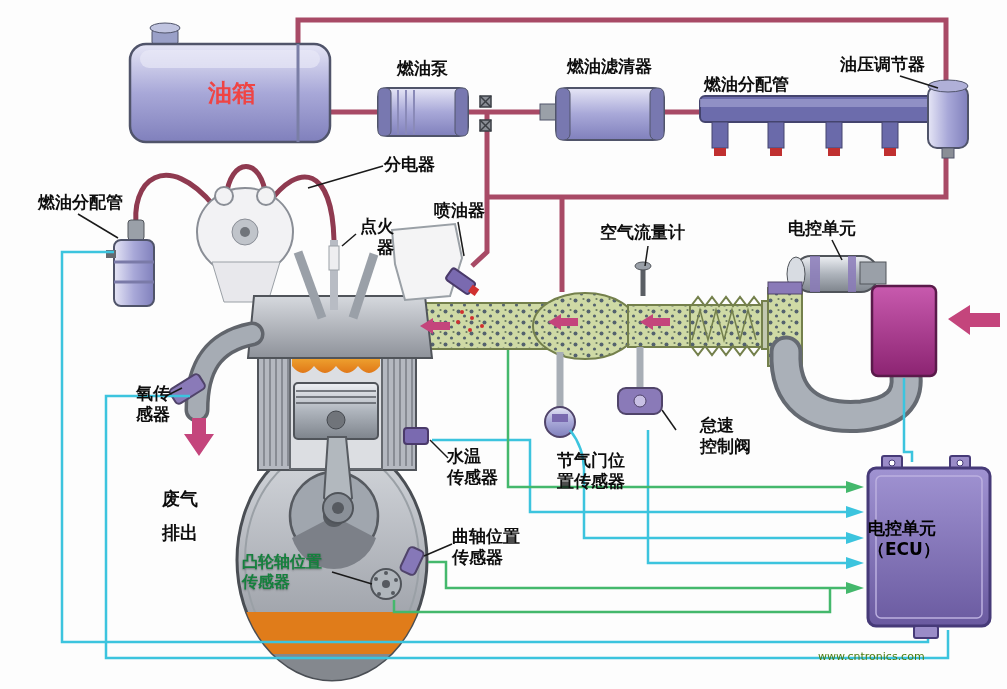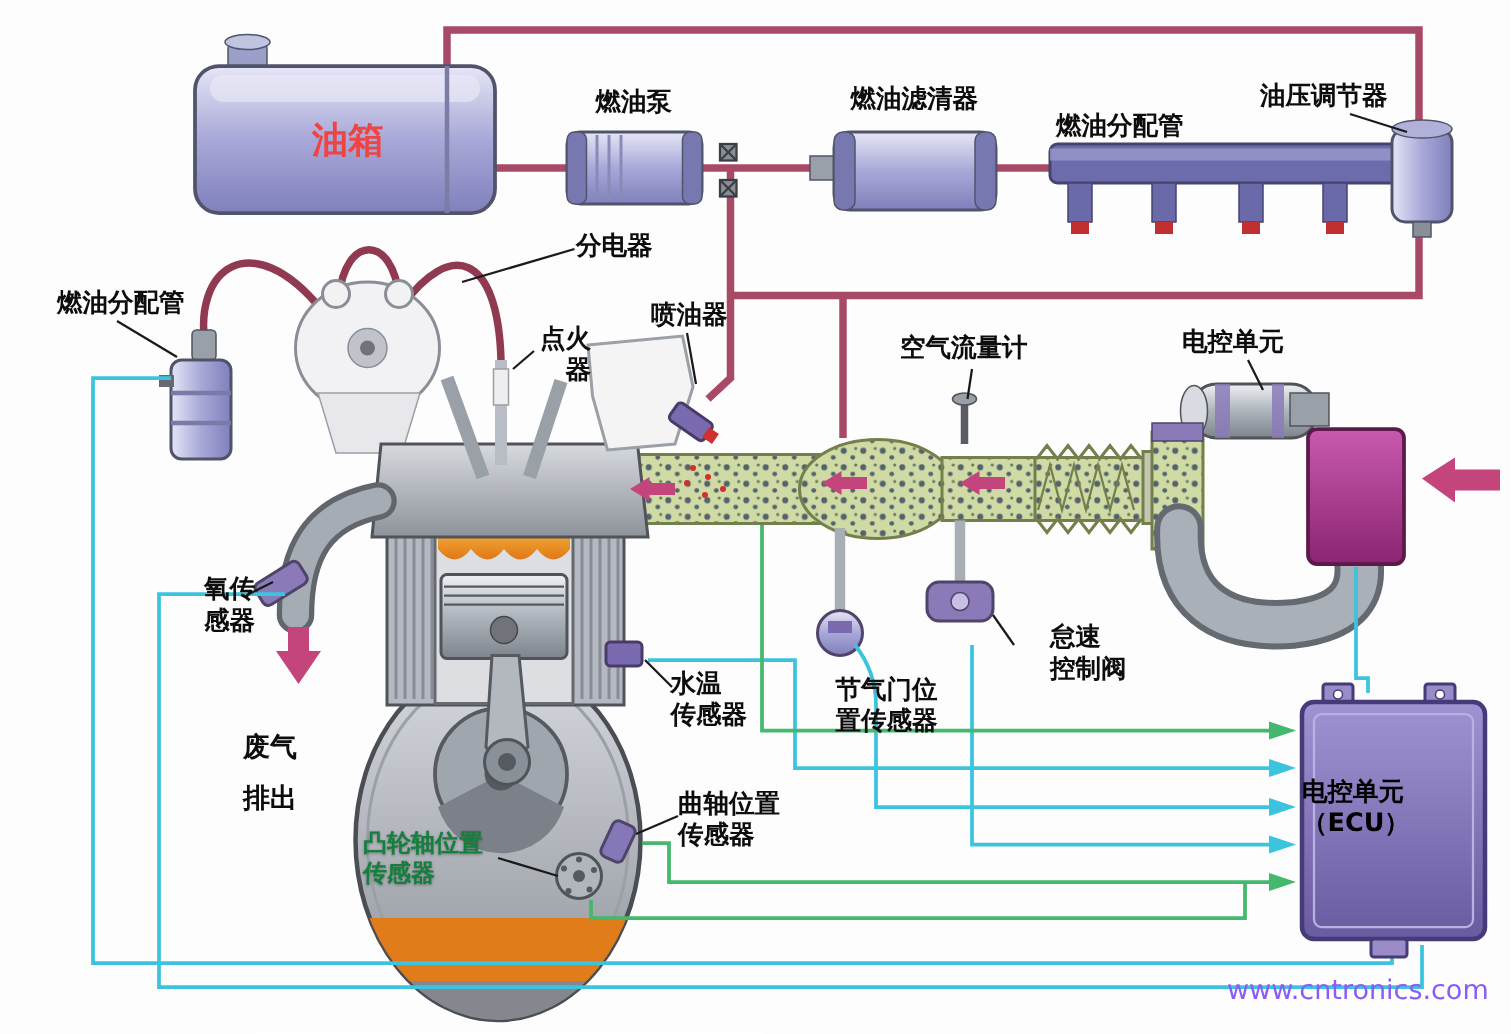--- a/index.html
+++ b/index.html
@@ -6,21 +6,21 @@
   #stage{position:relative;width:1007px;height:689px;background:#fdfdfd;overflow:hidden;
          font-family:"DejaVu Sans",sans-serif;}
   #stage svg{position:absolute;left:0;top:0;}
   .lbl{position:absolute;white-space:pre-line;font-weight:700;font-size:17px;line-height:1.25;
        color:#0d0d0d;pointer-events:none;}
   .lbl.big{font-size:24px;color:#ef4444;}
   .lbl.tall{font-size:18px;line-height:1.9;}
   .lbl.red{color:#15803d;font-size:16px;text-shadow:0 1px 2px rgba(0,0,0,.35);}
   .lbl.white{color:#000000;text-align:left;width:134px;}
   .lbl.ctr{text-align:right;width:44px;}
-  .wm{position:absolute;left:818px;top:650px;color:#8b5cf6;font-size:18px;font-weight:400;}
+  .wm{position:absolute;left:818px;top:650px;color:#4d7c0f;font-size:11px;font-weight:400;}
 </style>
 </head>
 <body>
 
 <div id="stage">
 
 <svg width="1007" height="689" viewBox="0 0 1007 689">
   <defs>
     <linearGradient id="lavV" x1="0" y1="0" x2="0" y2="1">
       <stop offset="0" stop-color="#e6e6f6"></stop>

